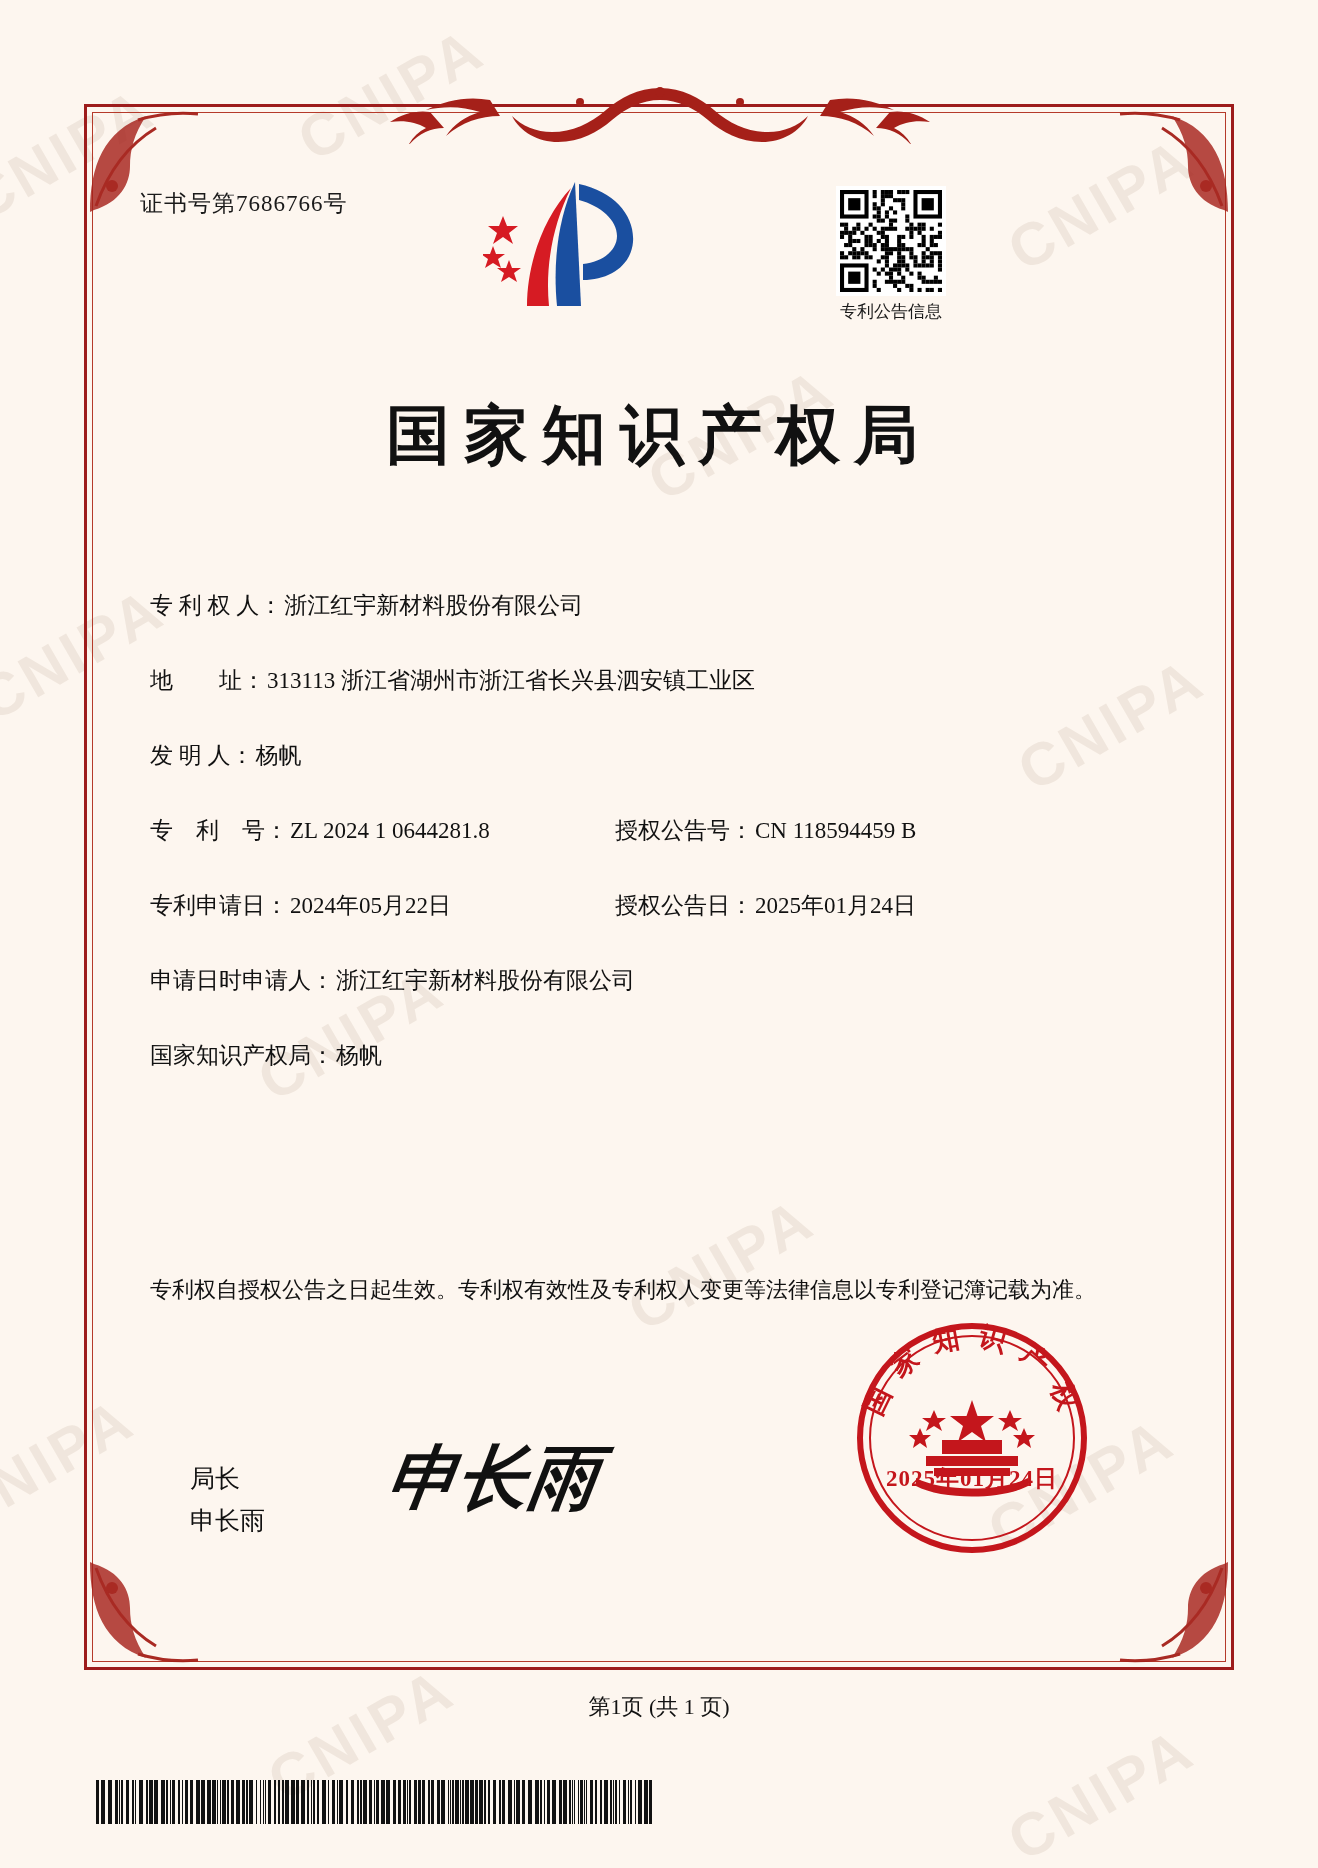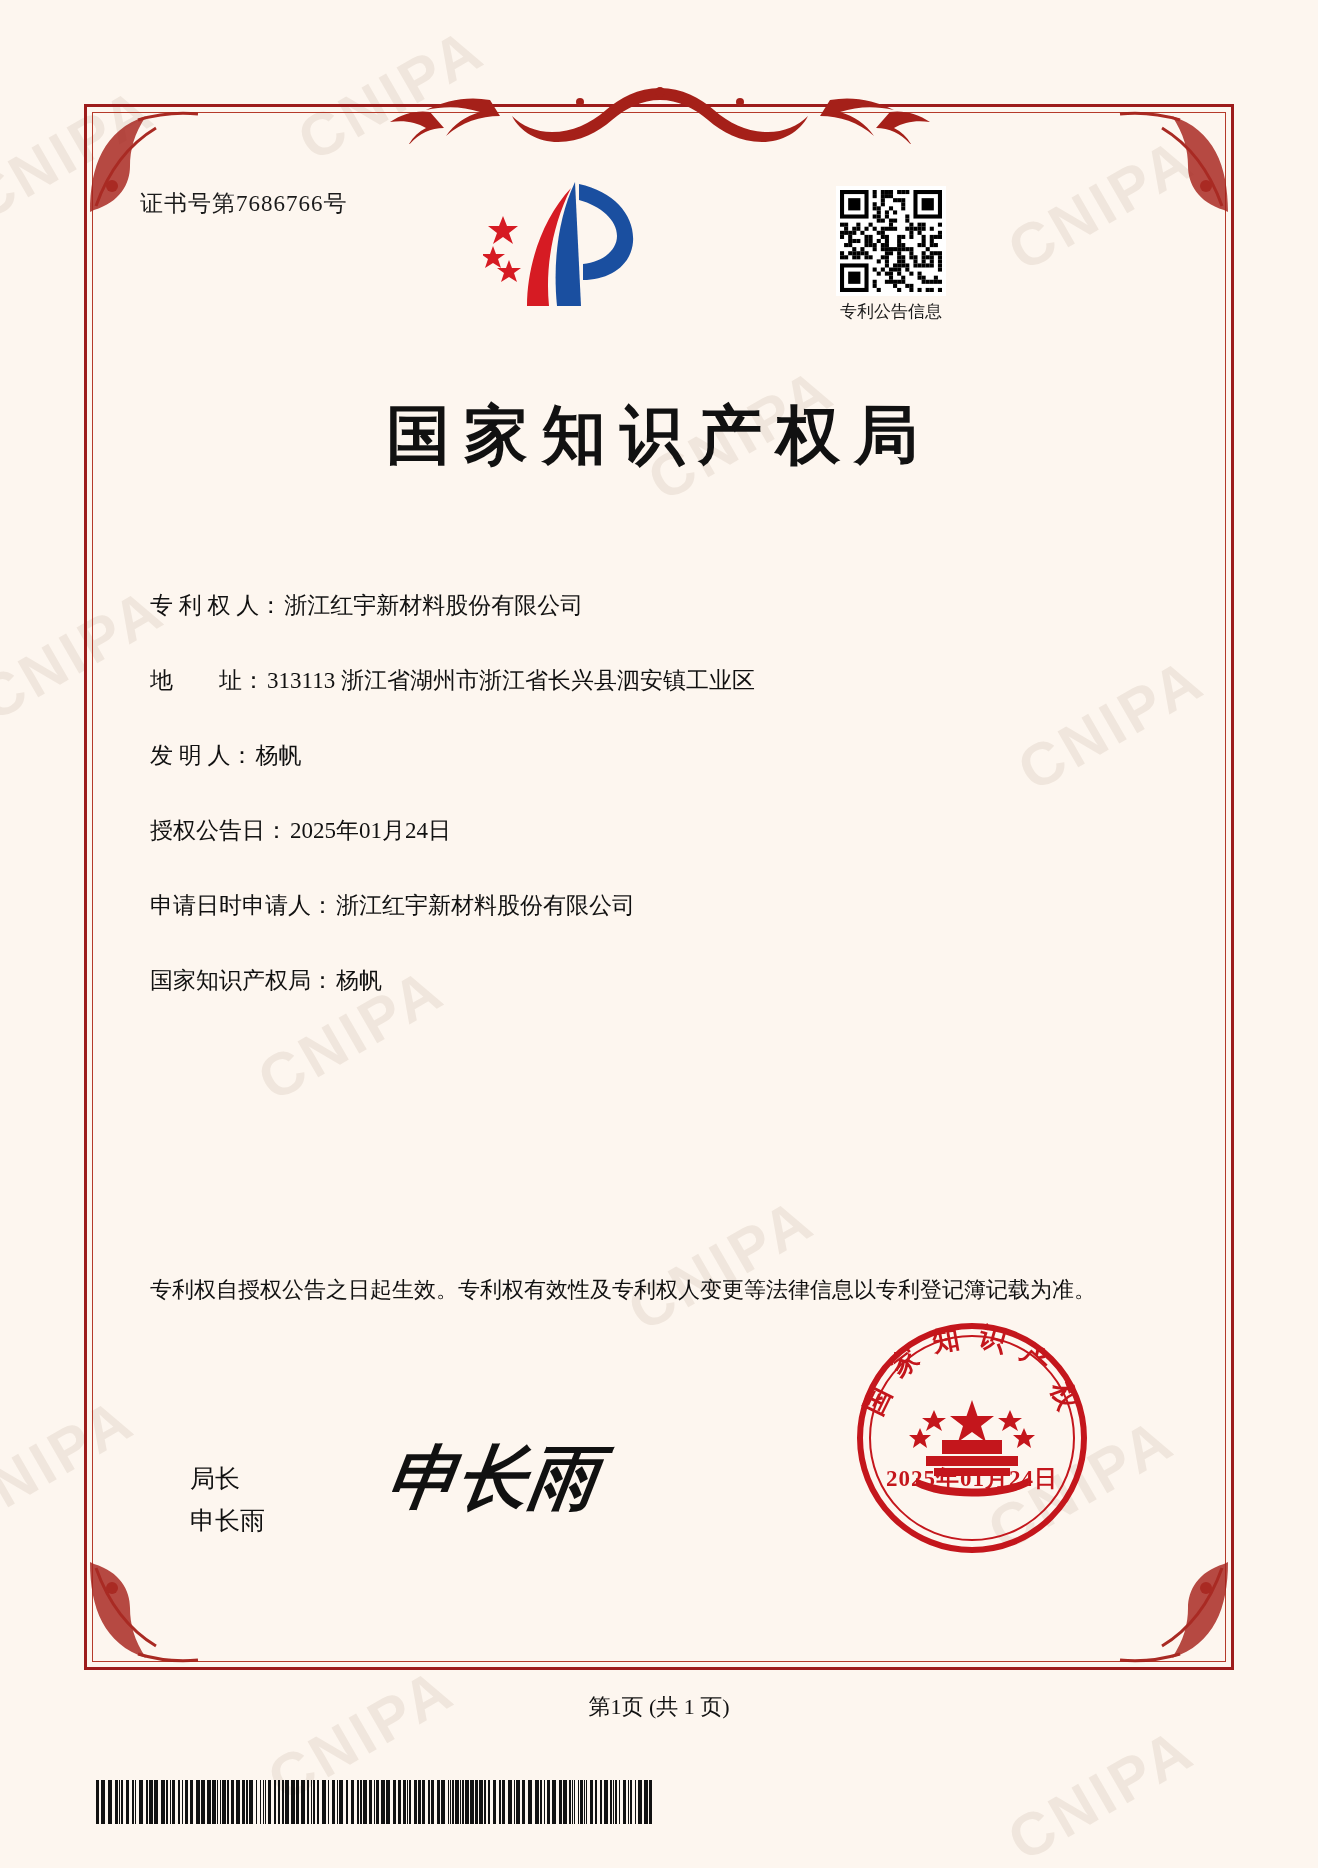--- a/index.html
+++ b/index.html
@@ -546,22 +546,36 @@
     <div class="row">
       <span class="lbl">地        址：</span>
       <span class="val">313113 浙江省湖州市浙江省长兴县泗安镇工业区</span>
     </div>
 
     <div class="row">
       <span class="lbl">发 明 人：</span>
       <span class="val">杨帆</span>
     </div>
 
-
     <div class="row two-col">
+      <span class="col-a">
+        <span class="lbl">专    利    号：</span>
+        <span class="val">ZL 2024 1 0644281.8</span>
+      </span>
+      <span class="col-b">
+        <span class="lbl">授权公告号：</span>
+        <span class="val">CN 118594459 B</span>
+      </span>
+    </div>
+
+    <div class="row two-col">
+      <span class="col-a">
+        <span class="lbl">专利申请日：</span>
+        <span class="val">2024年05月22日</span>
+      </span>
       <span class="col-b">
         <span class="lbl">授权公告日：</span>
         <span class="val">2025年01月24日</span>
       </span>
     </div>
 
     <div class="row">
       <span class="lbl">申请日时申请人：</span>
       <span class="val">浙江红宇新材料股份有限公司</span>
     </div>

